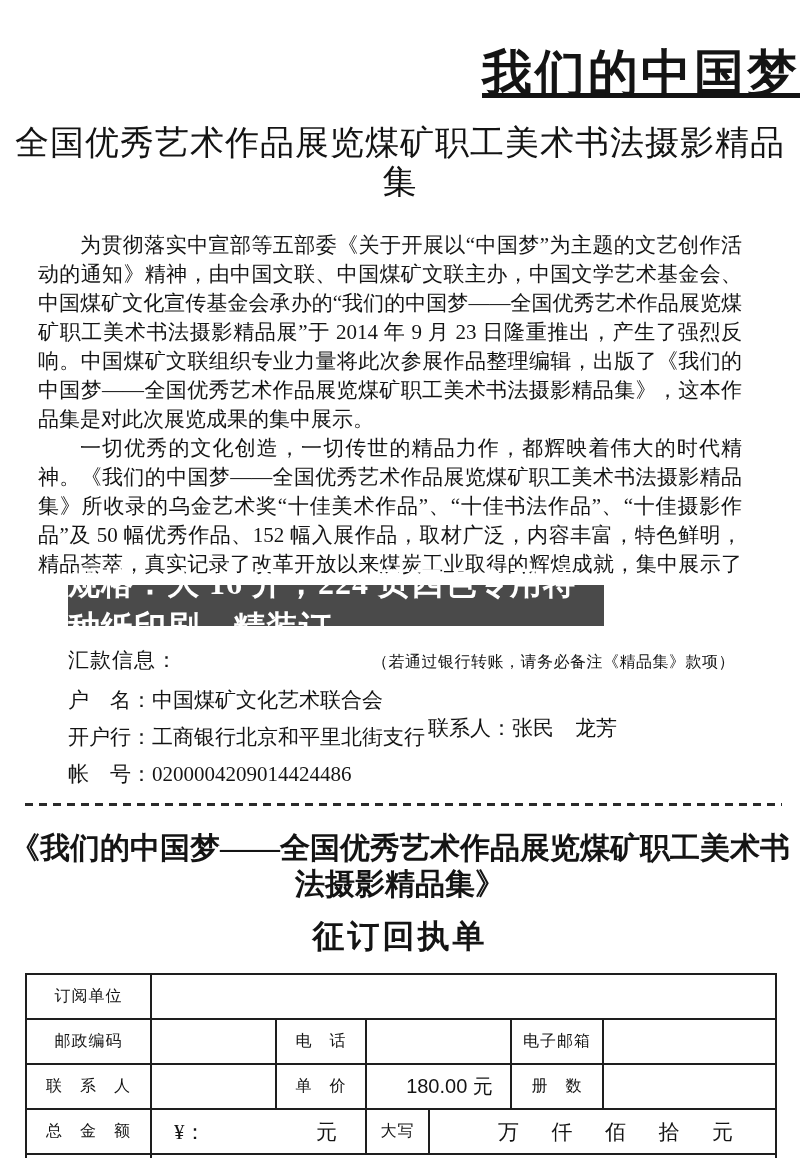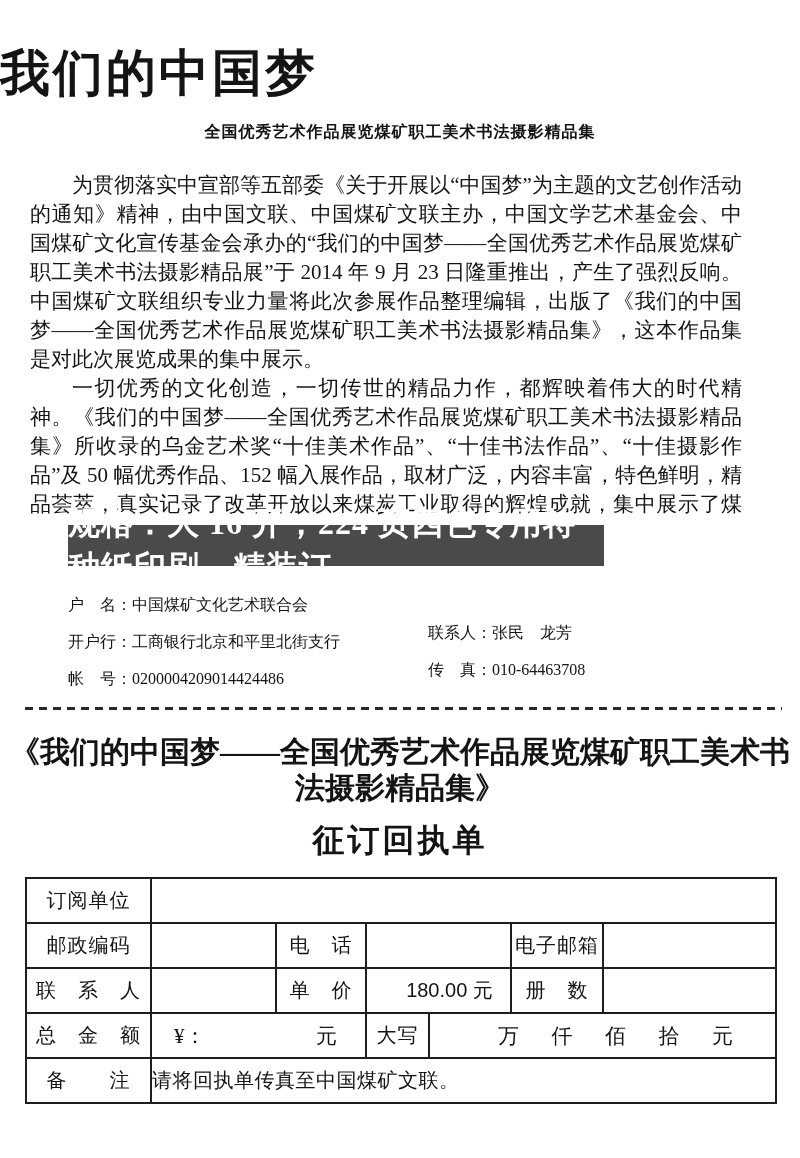--- a/index.html
+++ b/index.html
@@ -5,31 +5,31 @@
   html,body{margin:0;padding:0;}
   body{
     width:800px;height:1158px;background:#ffffff;
     font-family:"Liberation Serif","DejaVu Serif",serif;
     color:#141414;overflow:hidden;
   }
   .page{position:relative;width:800px;height:1158px;background:#fff;}
 
   
   .main-title{
-    margin:46px 0 0 0;text-align:left;
-    font-size:50px;font-weight:bold;letter-spacing:3px;line-height:1.1;
+    margin:46px 0 0 0;text-align:right;
+    font-size:50px;font-weight:bold;letter-spacing:3px;line-height:1.1;text-decoration:underline;
   }
   .subtitle{
     margin:22px 0 0 0;text-align:center;
-    font-size:16px;font-weight:700;letter-spacing:1px;line-height:1.15;
+    font-size:34px;font-weight:400;letter-spacing:1px;line-height:1.15;
   }
 
   
   .intro{
-    margin:30px 58px 0 30px;height:350px;overflow:hidden;
+    margin:30px 58px 0 38px;height:350px;overflow:hidden;
     font-size:21px;line-height:29px;text-align:justify;text-justify:inter-ideograph;
   }
   .intro p{margin:0;text-indent:2em;}
 
   
   .spec-banner{
     margin:4px 0 0 68px;width:536px;height:41px;
     background:#4a4a4a;color:#ffffff;
     display:flex;align-items:center;justify-content:center;
     font-size:32px;letter-spacing:1px;font-weight:600;
@@ -39,21 +39,21 @@
   .remit{margin:20px 65px 0 68px;}
   .remit-head{display:flex;justify-content:space-between;align-items:baseline;}
   .remit-heading{
     font-family:"Liberation Sans","DejaVu Sans",sans-serif;
     font-size:21px;letter-spacing:1px;
   }
   .remit-note{font-size:16px;letter-spacing:0.5px;}
   .remit-cols{display:flex;margin-top:8px;}
   .remit-col-left{width:360px;}
   .remit-col-right{flex:1;margin-top:28px;}
-  .remit-row{line-height:37px;font-size:16px;white-space:nowrap;}
+  .remit-row{line-height:37px;font-size:21px;white-space:nowrap;}
 
   
   .cut-line{
     margin:10px 18px 0 25px;height:3px;
     background:repeating-linear-gradient(90deg,#2a2a2a 0 8px,transparent 8px 14px);
   }
 
   
   .book-title{margin:24px 10px 0 10px;text-align:center;font-size:30px;font-weight:600;line-height:1.2;}
   .form-title{
@@ -66,21 +66,21 @@
   table.order{
     margin:14px 0 0 25px;width:750px;
     border-collapse:collapse;table-layout:fixed;
   }
   table.order td{
     border:2px solid #1e1e1e;height:43px;padding:0;
     vertical-align:middle;overflow:hidden;
   }
   td.lbl{
     font-family:"Liberation Sans","DejaVu Sans",sans-serif;
-    font-size:20px;text-align:center;letter-spacing:1px;
+    font-size:16px;text-align:center;letter-spacing:1px;
   }
   .cell-flex{display:flex;align-items:center;height:100%;}
   .cash{justify-content:space-between;padding:0 28px 0 22px;font-size:21px;}
   .units{justify-content:space-between;padding:0 42px 0 68px;font-size:21px;}
   .price{justify-content:center;font-family:"Liberation Sans","DejaVu Sans",sans-serif;font-size:20px;padding-left:22px;}
   .remarks{font-size:20px;letter-spacing:0.5px;}
 </style>
 </head>
 <body>
 
@@ -92,38 +92,39 @@
   <div class="intro">
     <p>为贯彻落实中宣部等五部委《关于开展以“中国梦”为主题的文艺创作活动的通知》精神，由中国文联、中国煤矿文联主办，中国文学艺术基金会、中国煤矿文化宣传基金会承办的“我们的中国梦——全国优秀艺术作品展览煤矿职工美术书法摄影精品展”于 2014 年 9 月 23 日隆重推出，产生了强烈反响。中国煤矿文联组织专业力量将此次参展作品整理编辑，出版了《我们的中国梦——全国优秀艺术作品展览煤矿职工美术书法摄影精品集》，这本作品集是对此次展览成果的集中展示。</p>
     <p>一切优秀的文化创造，一切传世的精品力作，都辉映着伟大的时代精神。《我们的中国梦——全国优秀艺术作品展览煤矿职工美术书法摄影精品集》所收录的乌金艺术奖“十佳美术作品”、“十佳书法作品”、“十佳摄影作品”及 50 幅优秀作品、152 幅入展作品，取材广泛，内容丰富，特色鲜明，精品荟萃，真实记录了改革开放以来煤炭工业取得的辉煌成就，集中展示了煤炭行业深厚的传统文化底蕴和建设美好家园的伟大实践，是当代煤矿工人追梦、筑梦、圆梦奋斗历程的艺术写照。</p>
   </div>
 
   <div class="spec-banner">
     <span>规格：大 16 开，224 页四色专用特种纸印刷，精装订</span>
   </div>
 
   <div class="remit">
+    <div class="remit-head">
+      <span class="remit-heading">汇款信息：</span>
+      <span class="remit-note">（若通过银行转账，请务必备注《精品集》款项）</span>
+    </div>
     <div class="remit-cols">
       <div class="remit-col-left">
         <div class="remit-row">
           <span>户　名：</span><span>中国煤矿文化艺术联合会</span>
         </div>
         <div class="remit-row">
           <span>开户行：</span><span>工商银行北京和平里北街支行</span>
         </div>
         <div class="remit-row">
           <span>帐　号：</span><span>0200004209014424486</span>
         </div>
       </div>
       <div class="remit-col-right">
         <div class="remit-row">
           <span>联系人：</span><span>张民　龙芳</span>
-        </div>
-        <div class="remit-row">
-          <span>传　真：</span><span>010-64463708</span>
         </div>
       </div>
     </div>
   </div>
 
   <div class="cut-line"></div>
 
   <div class="book-title">《我们的中国梦——全国优秀艺术作品展览煤矿职工美术书法摄影精品集》</div>
   <div class="form-title">征订回执单</div>
 

